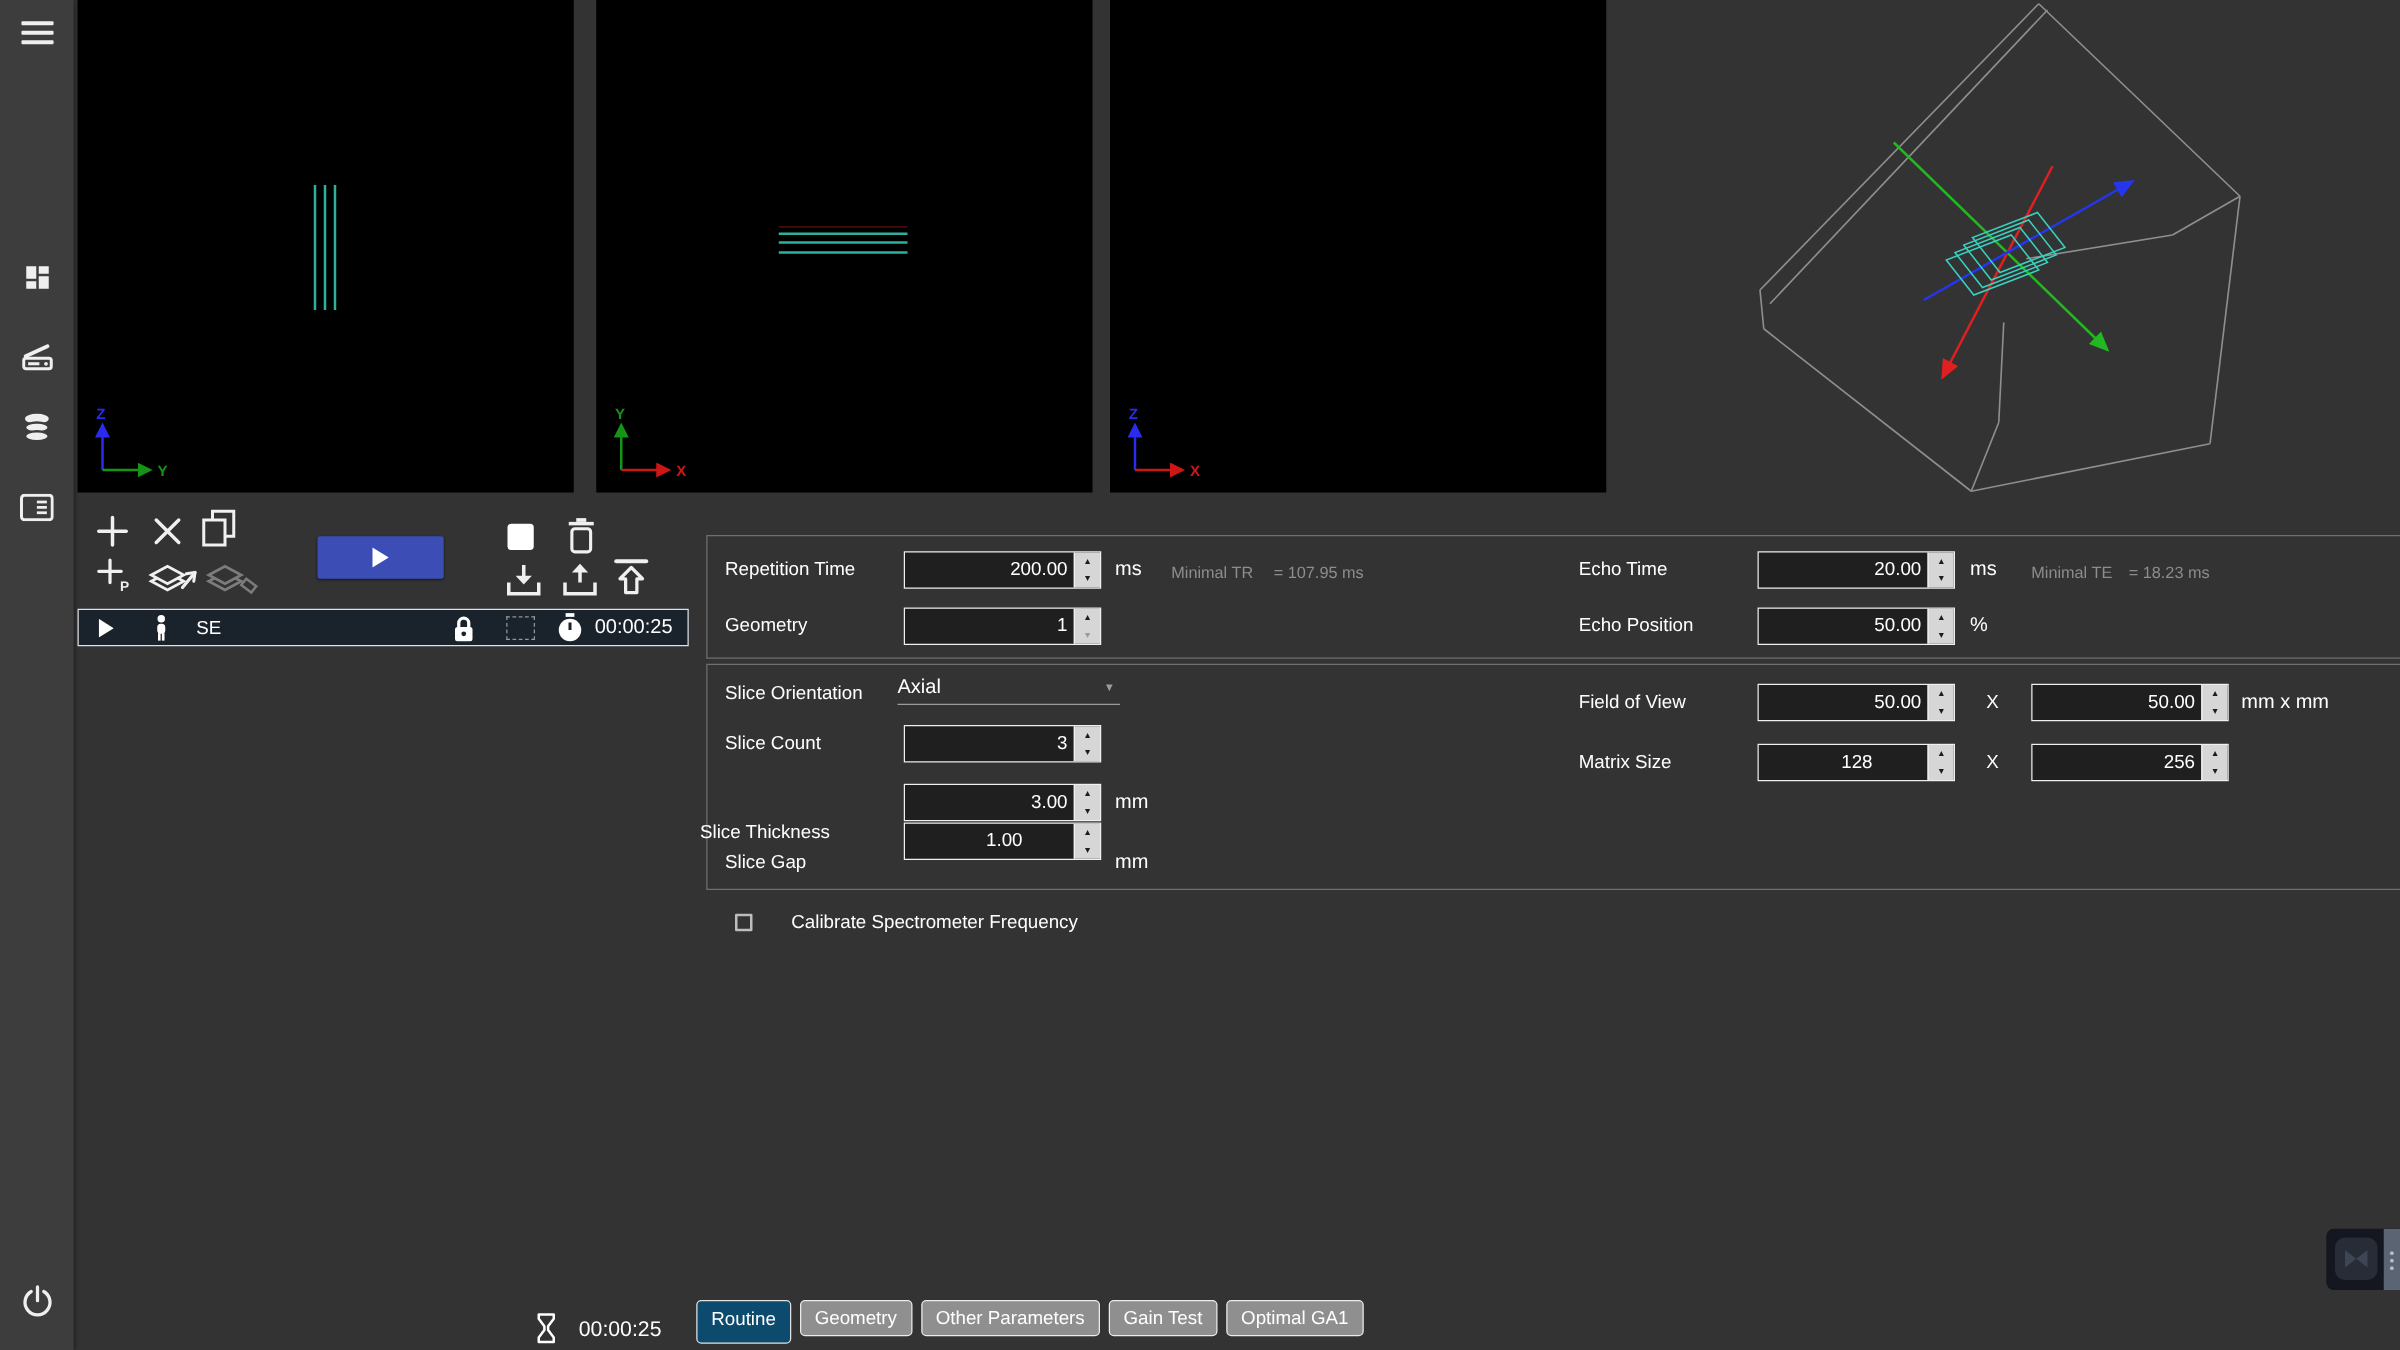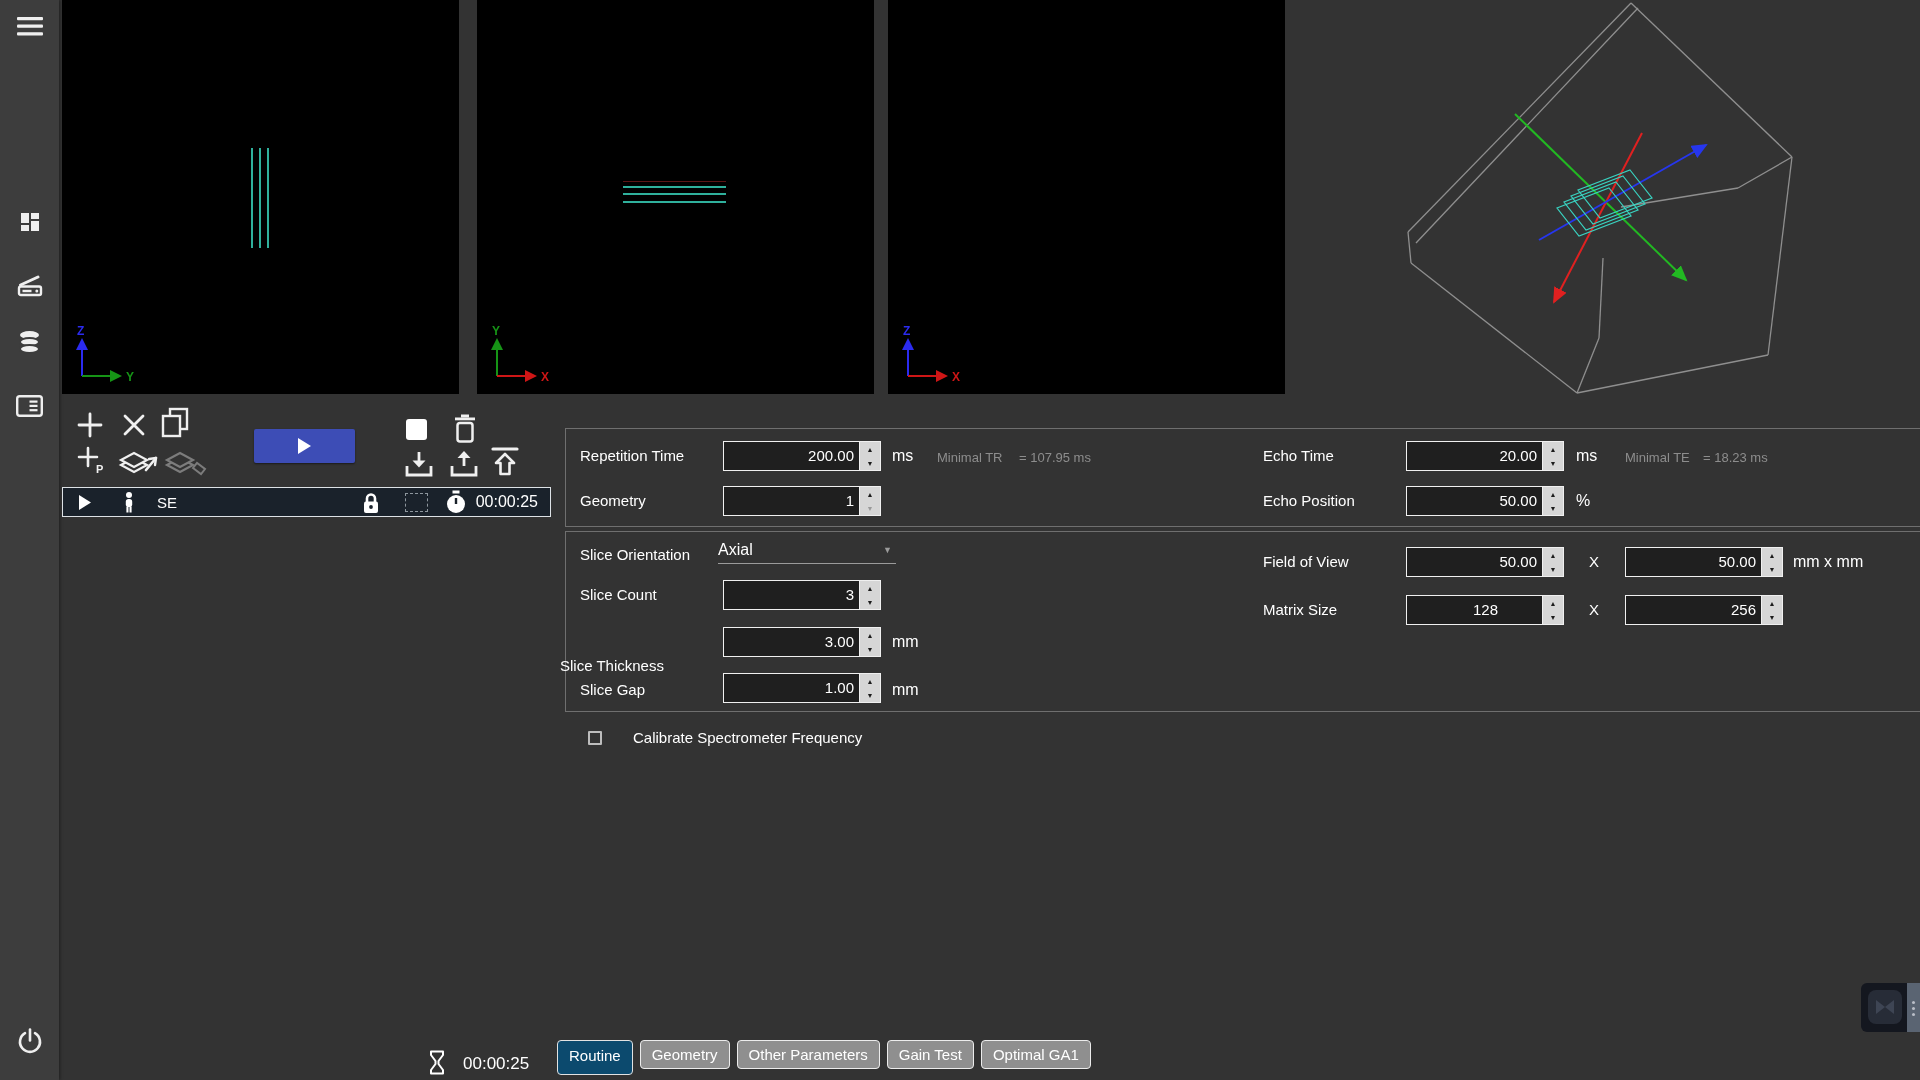--- a/index.html
+++ b/index.html
@@ -414,21 +414,21 @@
 <div class="spin" style="left:723px;top:627px;">
   <div class="val">3.00</div>
   <div class="btns">
       <div>▲</div>
       <div>▼</div>
     </div>
 </div>
 <span class="unit" style="left:892px;top:633px;">mm</span>
 
 <span class="param-label" style="left:580px;top:681px;">Slice Gap</span>
-<div class="spin" style="left:723px;top:673px;">
+<div class="spin" style="left:723px;top:658px;gap:36px;">
   <div class="val">1.00</div>
   <div class="btns">
       <div>▲</div>
       <div>▼</div>
     </div>
 </div>
 <span class="unit" style="left:892px;top:681px;">mm</span>
 
 <span class="param-label" style="left:1263px;top:553px;">Field of View</span>
 <div class="spin" style="left:1406px;top:547px;">

